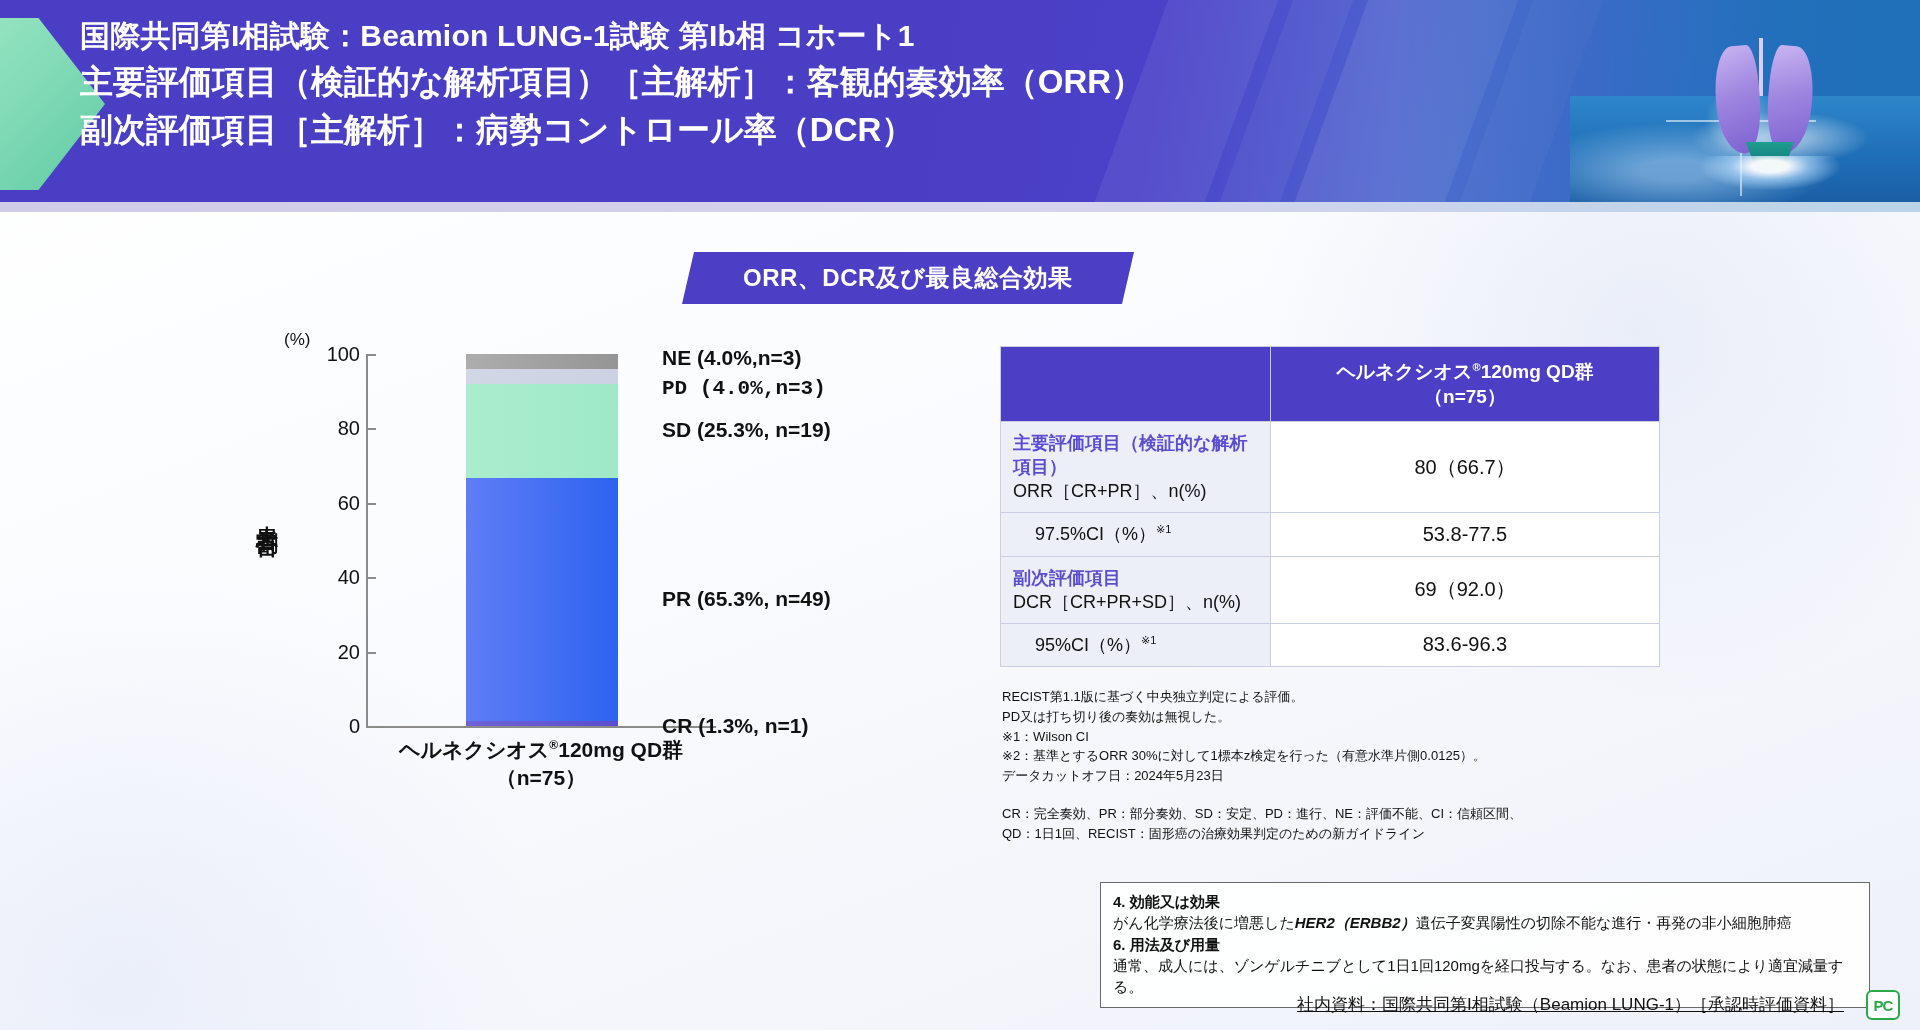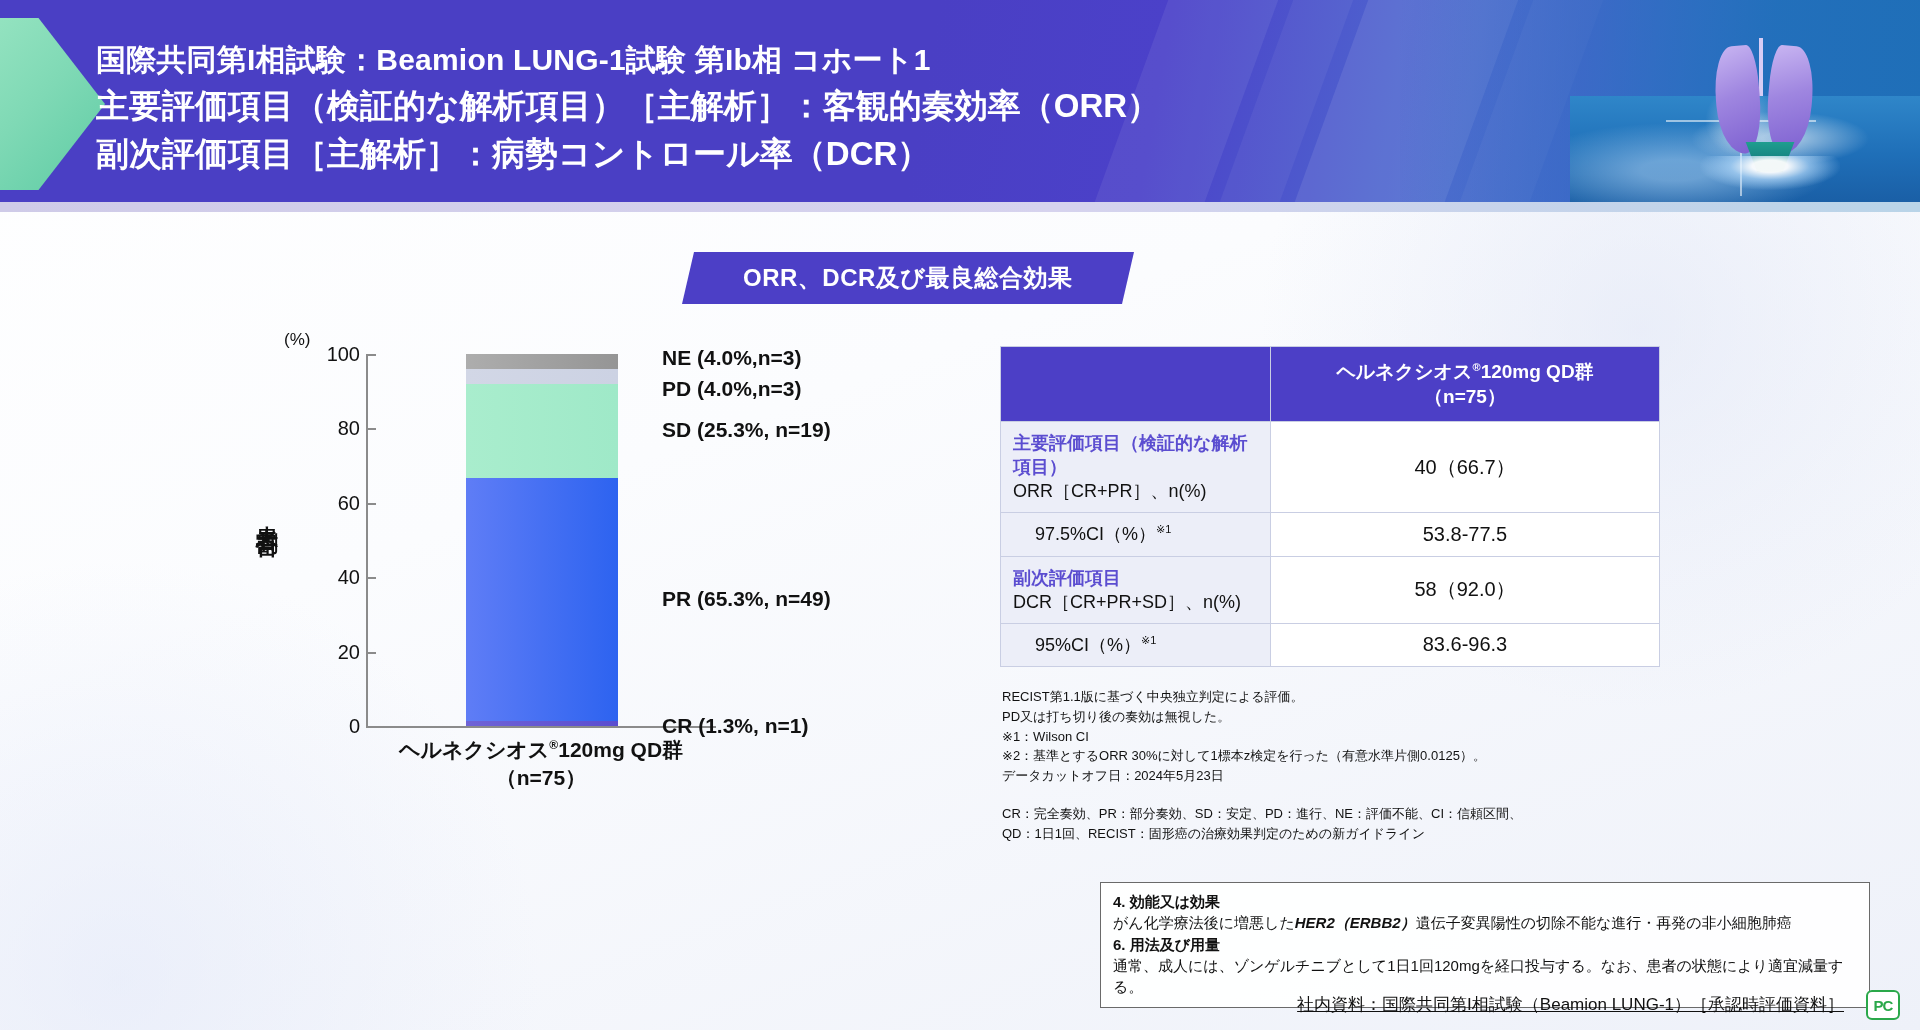--- a/index.html
+++ b/index.html
@@ -66,21 +66,21 @@
   .flare{
     position:absolute; right:48px; top:28px; width:110px; height:110px;
     background:radial-gradient(circle, rgba(255,255,255,.95) 0 4%, rgba(255,255,255,.35) 9%, rgba(255,255,255,0) 46%);
   }
   .flare::before,.flare::after{
     content:""; position:absolute; left:50%; top:50%; background:rgba(255,255,255,.55);
   }
   .flare::before{ width:150px; height:2px; transform:translate(-50%,-50%); }
   .flare::after{ width:2px; height:150px; transform:translate(-50%,-50%); }
 
-  .hdr-text{ position:absolute; left:96px; top:14px; width:1180px;margin-top:24px; }
+  .hdr-text{ position:absolute; left:80px; top:14px; width:1180px; }
   .hdr-l1{ color:#fff; font-size:30px; font-weight:bold; letter-spacing:.2px; line-height:1.46; white-space:nowrap; }
   .hdr-l2, .hdr-l3{ color:#fff; font-size:33px; font-weight:bold; line-height:1.46; white-space:nowrap; }
 
   .hdr-underline{
     position:absolute; left:0; top:202px; width:1920px; height:10px;
     background:linear-gradient(90deg,#cfcbe8 0%,#d6d3ee 55%,#b9d4e8 100%);
   }
 
   
   .ribbon{
@@ -230,49 +230,49 @@
         <div class="seg seg-cr" style="bottom: 0px; height: 4.836px;"></div>
         <div class="seg seg-pr" style="bottom: 4.836px; height: 242.916px;"></div>
         <div class="seg seg-sd" style="bottom: 247.752px; height: 94.116px;"></div>
         <div class="seg seg-pd" style="bottom: 341.868px; height: 14.88px;"></div>
         <div class="seg seg-ne" style="bottom: 356.748px; height: 14.88px;"></div>
       </div>
     <div id="seglabels">
         <div class="clab" style="top: 384px;">CR (1.3%, n=1)</div>
         <div class="clab" style="top: 256.706px; text-align: center;">PR (65.3%, n=49)</div>
         <div class="clab" style="top: 88.19px;">SD (25.3%, n=19)</div>
-        <div class="clab" style="top: 47px;">PD (4.0%,n=3)</div>
+        <div class="clab" style="top: 47px; font-family: Liberation Mono, monospace;">PD (4.0%,n=3)</div>
         <div class="clab" style="top: 16px;">NE (4.0%,n=3)</div>
       </div>
     <div class="xlab">
       <span id="xlab-main">ヘルネクシオス<sup>®</sup>120mg QD群</span><br><span id="xlab-sub">（n=75）</span>
     </div>
   </div>
 
   <table class="tbl">
     <thead>
       <tr>
         <th class="hdr-blank"></th>
         <th class="hdr-grp">
           <span id="colh">ヘルネクシオス<sup>®</sup>120mg QD群</span><br><span id="colhs">（n=75）</span>
         </th>
       </tr>
     </thead>
     <tbody id="tbody">
         <tr>
           <td class="lbl"><span class="ep">主要評価項目（検証的な解析項目）</span>ORR［CR+PR］、n(%)</td>
-          <td class="val">40（66.7）</td>
+          <td class="val">80（66.7）</td>
         </tr>
         <tr>
           <td class="lbl ind">97.5%CI（%）<sup>※1</sup></td>
           <td class="val">53.8-77.5</td>
         </tr>
         <tr>
           <td class="lbl"><span class="ep">副次評価項目</span>DCR［CR+PR+SD］、n(%)</td>
-          <td class="val">58（92.0）</td>
+          <td class="val">69（92.0）</td>
         </tr>
         <tr>
           <td class="lbl ind">95%CI（%）<sup>※1</sup></td>
           <td class="val">83.6-96.3</td>
         </tr>
       </tbody>
   </table>
 
   <div class="notes">
     <div>RECIST第1.1版に基づく中央独立判定による評価。</div>

